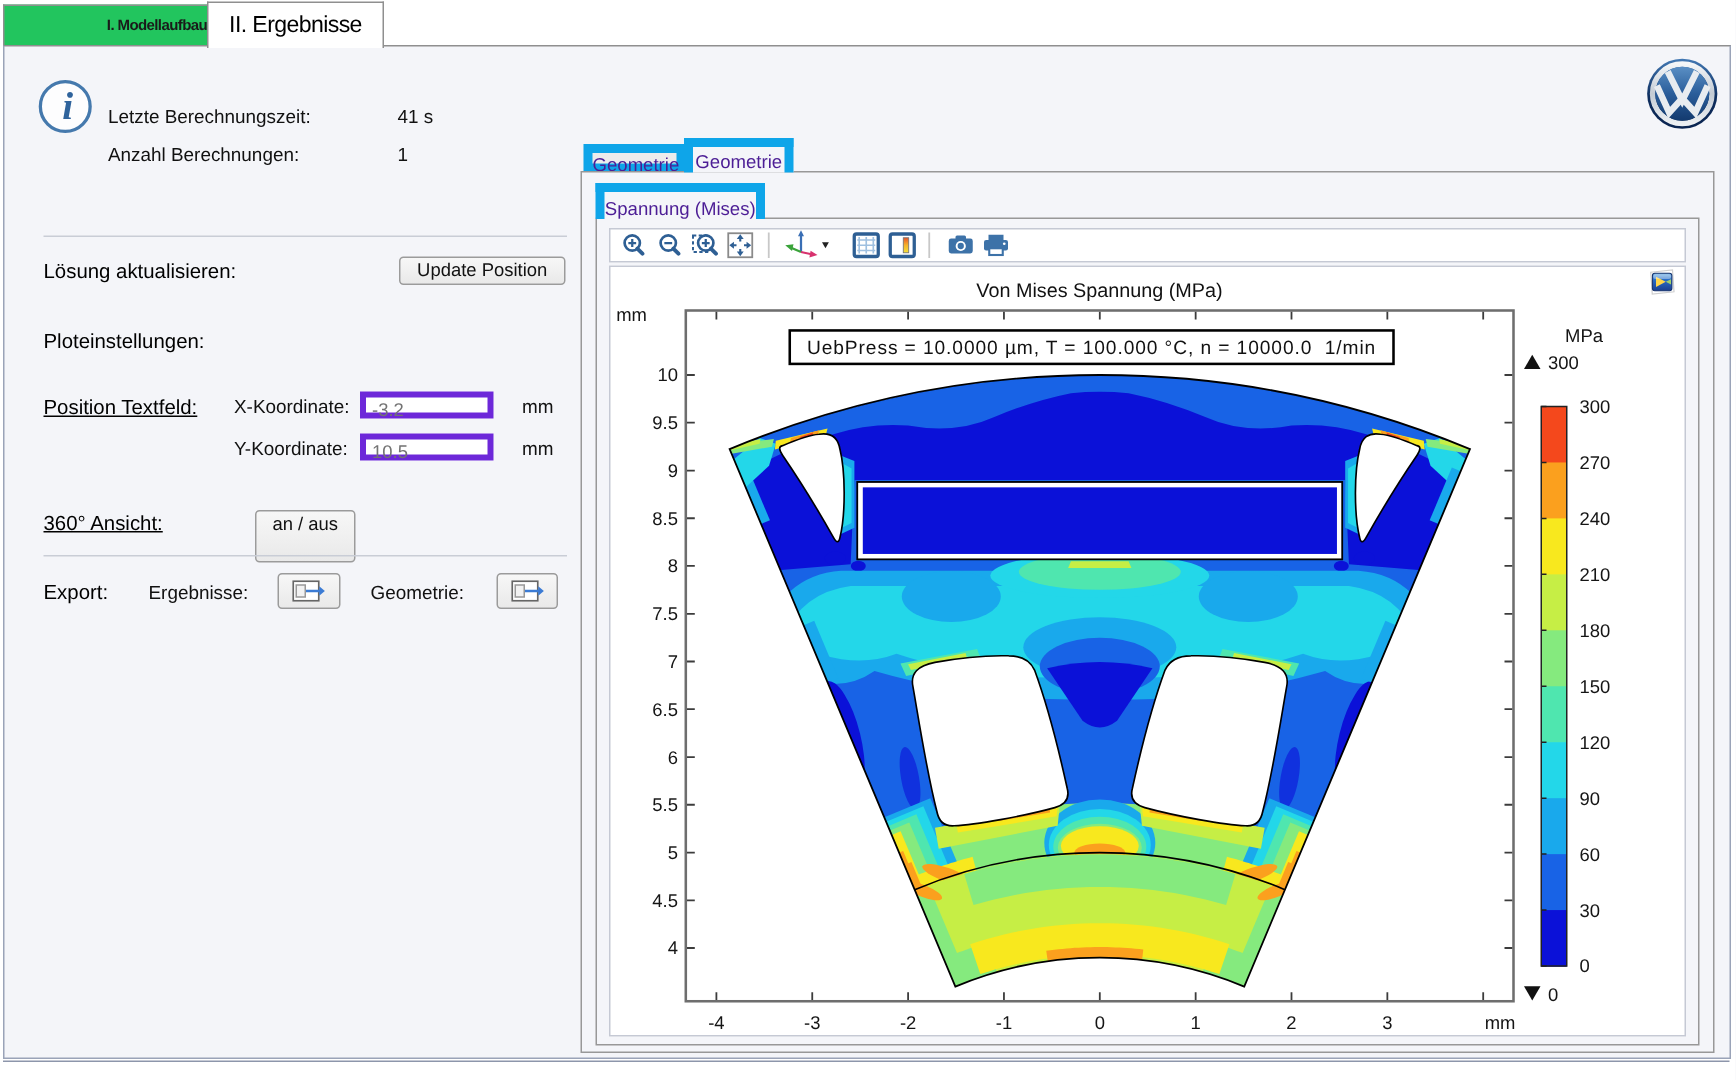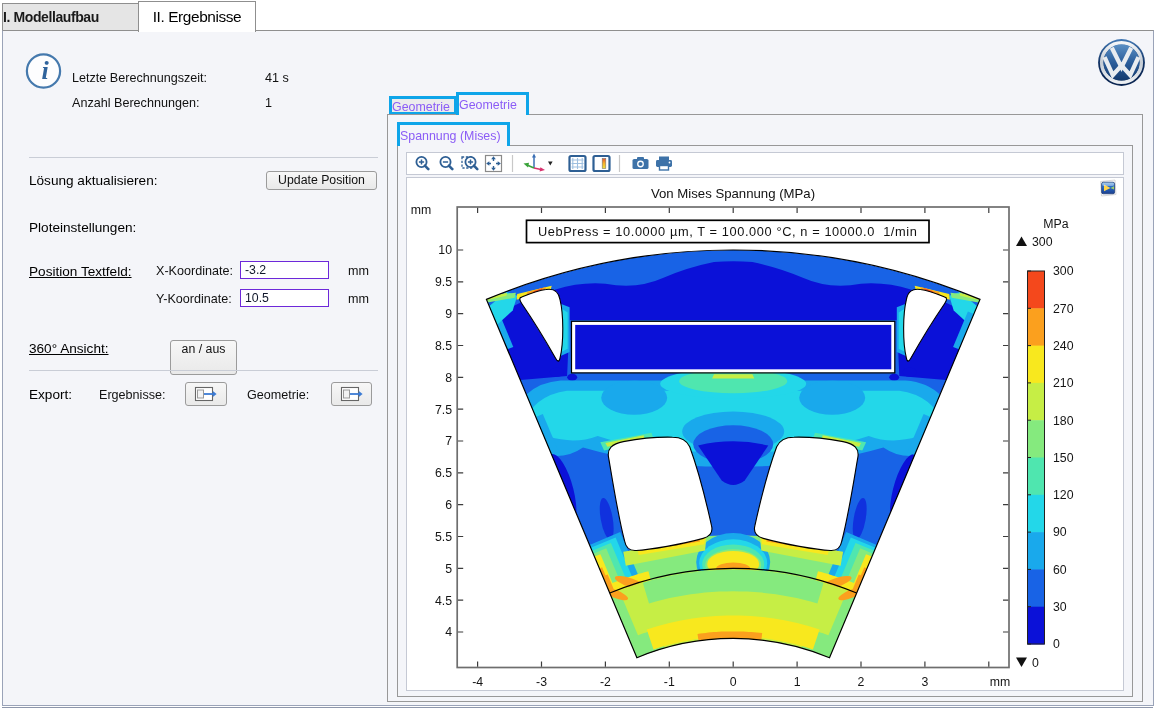--- a/index.html
+++ b/index.html
@@ -1,33 +1,33 @@
 <!DOCTYPE html>
 <html><head>
 <meta charset="utf-8">
 <style>
   html,body{margin:0;padding:0}
   body{width:1157px;height:720px;background:#fff;font-family:"Liberation Sans",sans-serif;position:relative;overflow:hidden}
   .abs{position:absolute}
-  .tab1{left:2px;top:3px;width:135px;height:27px;background:#e5e5e5;border:1px solid #8f8f8f;border-bottom:none;
-        font-weight:bold;font-size:14px;color:#1a1a1a;text-align:left;line-height:27px;letter-spacing:-0.4px}
+  .tab1{left:2px;top:3px;width:135px;height:27px;background:#22c55e;border:1px solid #8f8f8f;border-bottom:none;
+        font-weight:bold;font-size:10px;color:#1a1a1a;text-align:right;line-height:27px;letter-spacing:-0.4px}
   .tab2{left:138px;top:1px;width:116px;height:30px;background:#fff;border:1px solid #8f8f8f;border-bottom:none;
         font-weight:normal;font-size:15.4px;color:#000;text-align:center;line-height:29px;letter-spacing:-0.4px;z-index:3}
   .win{left:2px;top:30px;width:1150px;height:674px;background:#f4f5f9;border:1px solid #9aa3b8;border-top:1px solid #8f8f8f}
   .winbtm{left:2px;top:707px;width:1151px;height:1px;background:#8d96ab}
   
   .lbl{font-size:12.6px;color:#111;white-space:nowrap}
   .bold{font-weight:normal;font-size:13.6px;color:#000;white-space:nowrap}
   .und{font-size:13.6px;text-decoration:underline;color:#000;white-space:nowrap}
   .sep{height:1px;background:#c9cdd6}
   .btn{background:linear-gradient(#f7f7f7,#e9e9e9);border:1px solid #9b9b9b;border-radius:3px;
        font-size:12.3px;color:#111;text-align:center;box-sizing:border-box}
-  .inp{background:#fff;border:1px solid #6d28d9;font-size:12.3px;color:#0f172a;box-sizing:border-box;padding:1px 4px;line-height:15px}
+  .inp{background:#fff;border:4px solid #6d28d9;font-size:12.3px;color:#737373;box-sizing:border-box;padding:1px 4px;line-height:15px}
   
-  .rtab{position:absolute;background:#ececec;border:3px solid #0ea5e9;font-size:12.4px;color:#8b5cf6;text-align:left;box-sizing:border-box}
+  .rtab{position:absolute;background:#ececec;border:6px solid #0ea5e9;font-size:12.4px;color:#4c1d95;text-align:center;box-sizing:border-box}
   .panel{position:absolute;background:#f4f5f9;border:1px solid #989898;box-sizing:border-box}
   .canvas{position:absolute;background:#fff;border:1px solid #c5c9d4;box-sizing:border-box}
 </style>
 </head>
 <body>
 
   <div class="abs tab1">I. Modellaufbau</div>
   <div class="abs tab2">II. Ergebnisse</div>
   <div class="abs win"></div>
   <div class="abs winbtm"></div>

